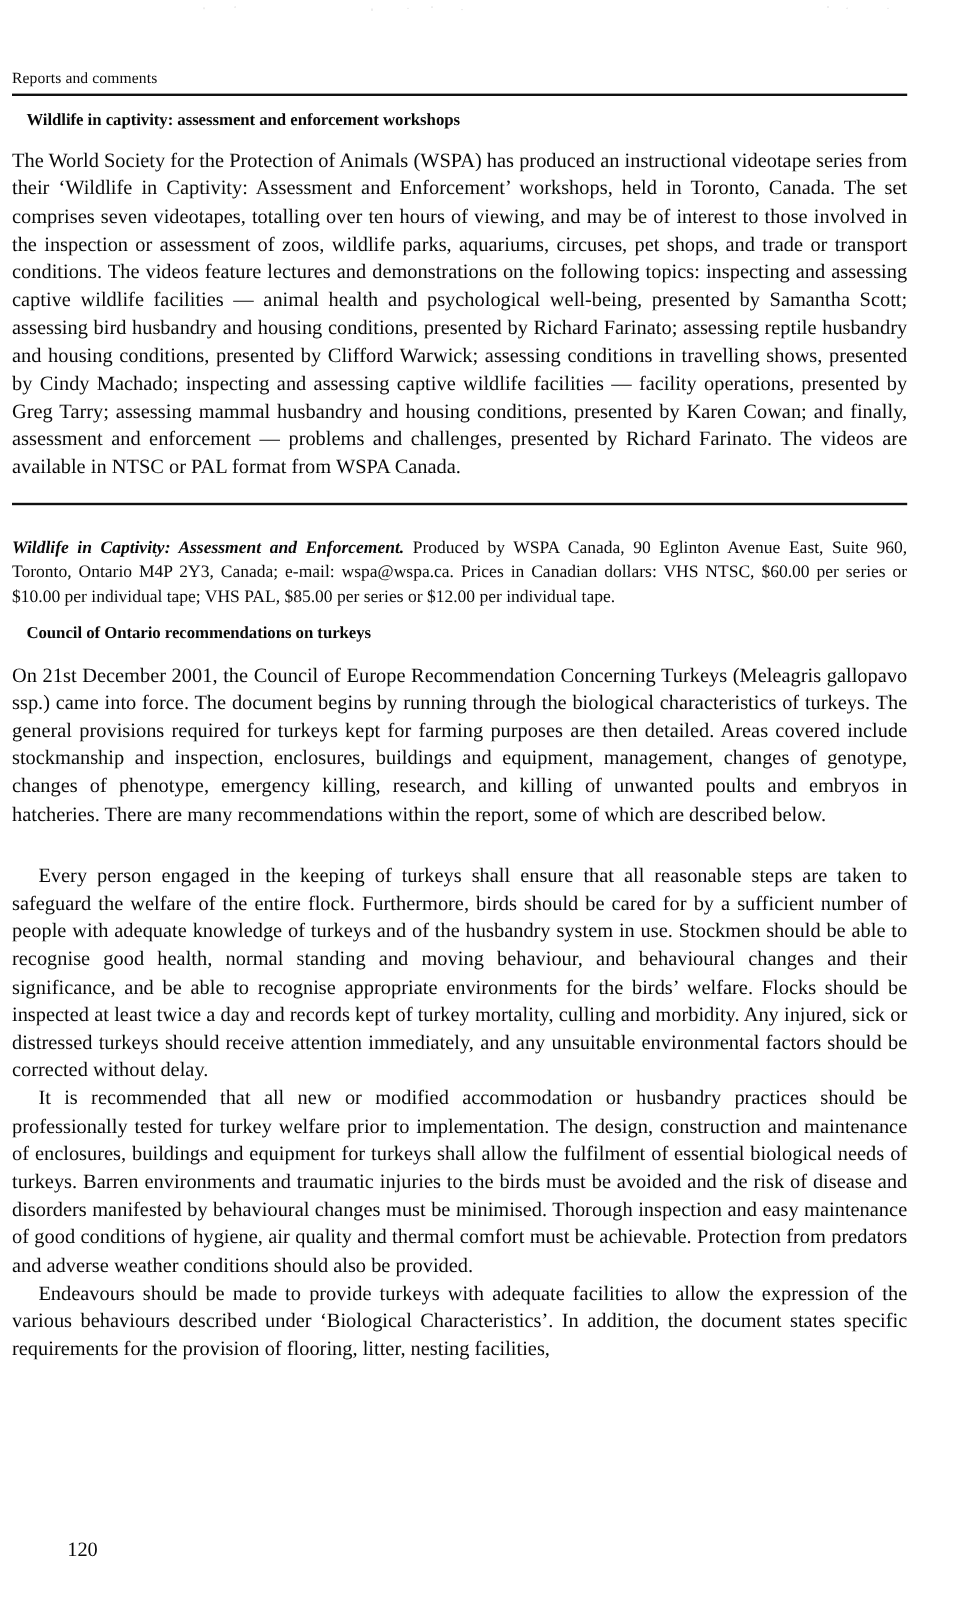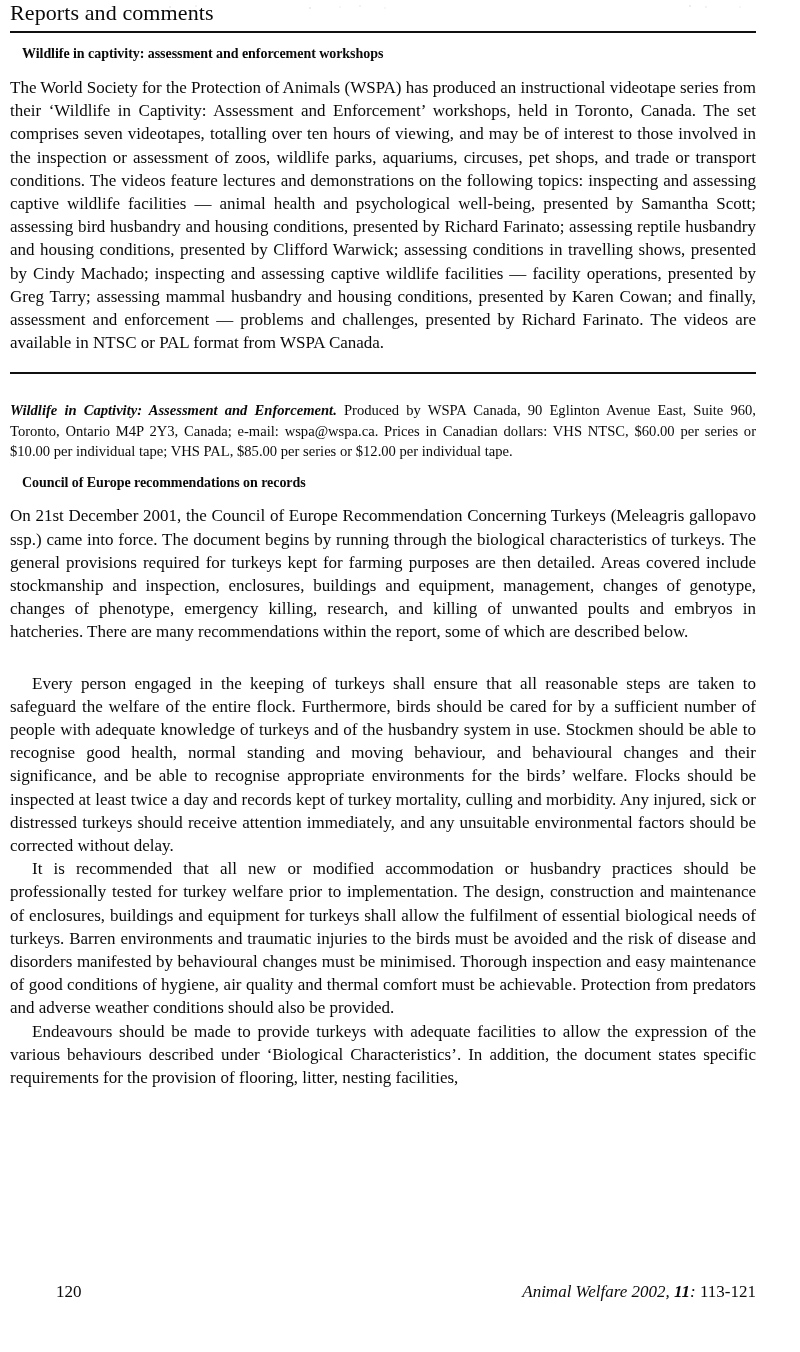--- a/index.html
+++ b/index.html
@@ -42,22 +42,23 @@
   }
   .content {
     position: absolute;
     left: 10px;
     top: 0;
     width: 746px;
   }
 
   
   .runhead {
-    font-size: 22px;
+    font-size: 13px;
     line-height: 1.2;
+    padding-top: 57px;
     letter-spacing: 0.1px;
   }
   .rule-thick {
     margin-top: 5px;
     height: 0;
     border-top: 2.6px solid #101010;
     width: 746px;
   }
 
   
@@ -137,30 +138,29 @@
     <div class="rule-thick"></div>
 
     <h2 class="section-title sec1-title">Wildlife in captivity: assessment and enforcement workshops</h2>
 
     <p class="body first"><span>The World Society for the Protection of Animals (WSPA) has produced an instructional videotape series from their ‘</span><span class="it">Wildlife in Captivity: Assessment and Enforcement</span><span>’ workshops, held in Toronto, Canada. The set comprises seven videotapes, totalling over ten hours of viewing, and may be of interest to those involved in the inspection or assessment of zoos, wildlife parks, aquariums, circuses, pet shops, and trade or transport conditions. The videos feature lectures and demonstrations on the following topics: inspecting and assessing captive wildlife facilities — animal health and psychological well-being, presented by Samantha Scott; assessing bird husbandry and housing conditions, presented by Richard Farinato; assessing reptile husbandry and housing conditions, presented by Clifford Warwick; assessing conditions in travelling shows, presented by Cindy Machado; inspecting and assessing captive wildlife facilities — facility operations, presented by Greg Tarry; assessing mammal husbandry and housing conditions, presented by Karen Cowan; and finally, assessment and enforcement — problems and challenges, presented by Richard Farinato. The videos are available in NTSC or PAL format from WSPA Canada.</span></p>
 
     <div class="cite-rule"></div>
 
     <p class="citation"><span class="bi">Wildlife in Captivity: Assessment and Enforcement.</span><span> Produced by WSPA Canada, 90 Eglinton Avenue East, Suite 960, Toronto, Ontario M4P 2Y3, Canada; e-mail: wspa@wspa.ca. Prices in Canadian dollars: VHS NTSC, $60.00 per series or $10.00 per individual tape; VHS PAL, $85.00 per series or $12.00 per individual tape.</span></p>
 
-    <h2 class="section-title sec2-title">Council of Europe recommendations on records</h2>
+    <h2 class="section-title sec2-title">Council of Ontario recommendations on turkeys</h2>
 
     <p class="body first"><span>On 21st December 2001, the Council of Europe Recommendation Concerning Turkeys (</span><span class="it">Meleagris gallopavo</span><span> ssp.) came into force. The document begins by running through the biological characteristics of turkeys. The general provisions required for turkeys kept for farming purposes are then detailed. Areas covered include stockmanship and inspection, enclosures, buildings and equipment, management, changes of genotype, changes of phenotype, emergency killing, research, and killing of unwanted poults and embryos in hatcheries. There are many recommendations within the report, some of which are described below.</span></p>
 
     <p class="body lead"><span>Every person engaged in the keeping of turkeys shall ensure that all reasonable steps are taken to safeguard the welfare of the entire flock. Furthermore, birds should be cared for by a sufficient number of people with adequate knowledge of turkeys and of the husbandry system in use. Stockmen should be able to recognise good health, normal standing and moving behaviour, and behavioural changes and their significance, and be able to recognise appropriate environments for the birds’ welfare. Flocks should be inspected at least twice a day and records kept of turkey mortality, culling and morbidity. Any injured, sick or distressed turkeys should receive attention immediately, and any unsuitable environmental factors should be corrected without delay.</span></p>
 
     <p class="body cont"><span>It is recommended that all new or modified accommodation or husbandry practices should be professionally tested for turkey welfare prior to implementation. The design, construction and maintenance of enclosures, buildings and equipment for turkeys shall allow the fulfilment of essential biological needs of turkeys. Barren environments and traumatic injuries to the birds must be avoided and the risk of disease and disorders manifested by behavioural changes must be minimised. Thorough inspection and easy maintenance of good conditions of hygiene, air quality and thermal comfort must be achievable. Protection from predators and adverse weather conditions should also be provided.</span></p>
 
     <p class="body cont"><span>Endeavours should be made to provide turkeys with adequate facilities to allow the expression of the various behaviours described under ‘Biological Characteristics’. In addition, the document states specific requirements for the provision of flooring, litter, nesting facilities,</span></p>
 
   </div>
 
   <div class="footer">
     <span class="folio">120</span>
-    <span class="cite"><span>Animal Welfare 2002, </span><span class="vol">11</span><span>: </span><span class="pages">113-121</span></span>
   </div>
 
 </div>
 
 </body></html>

